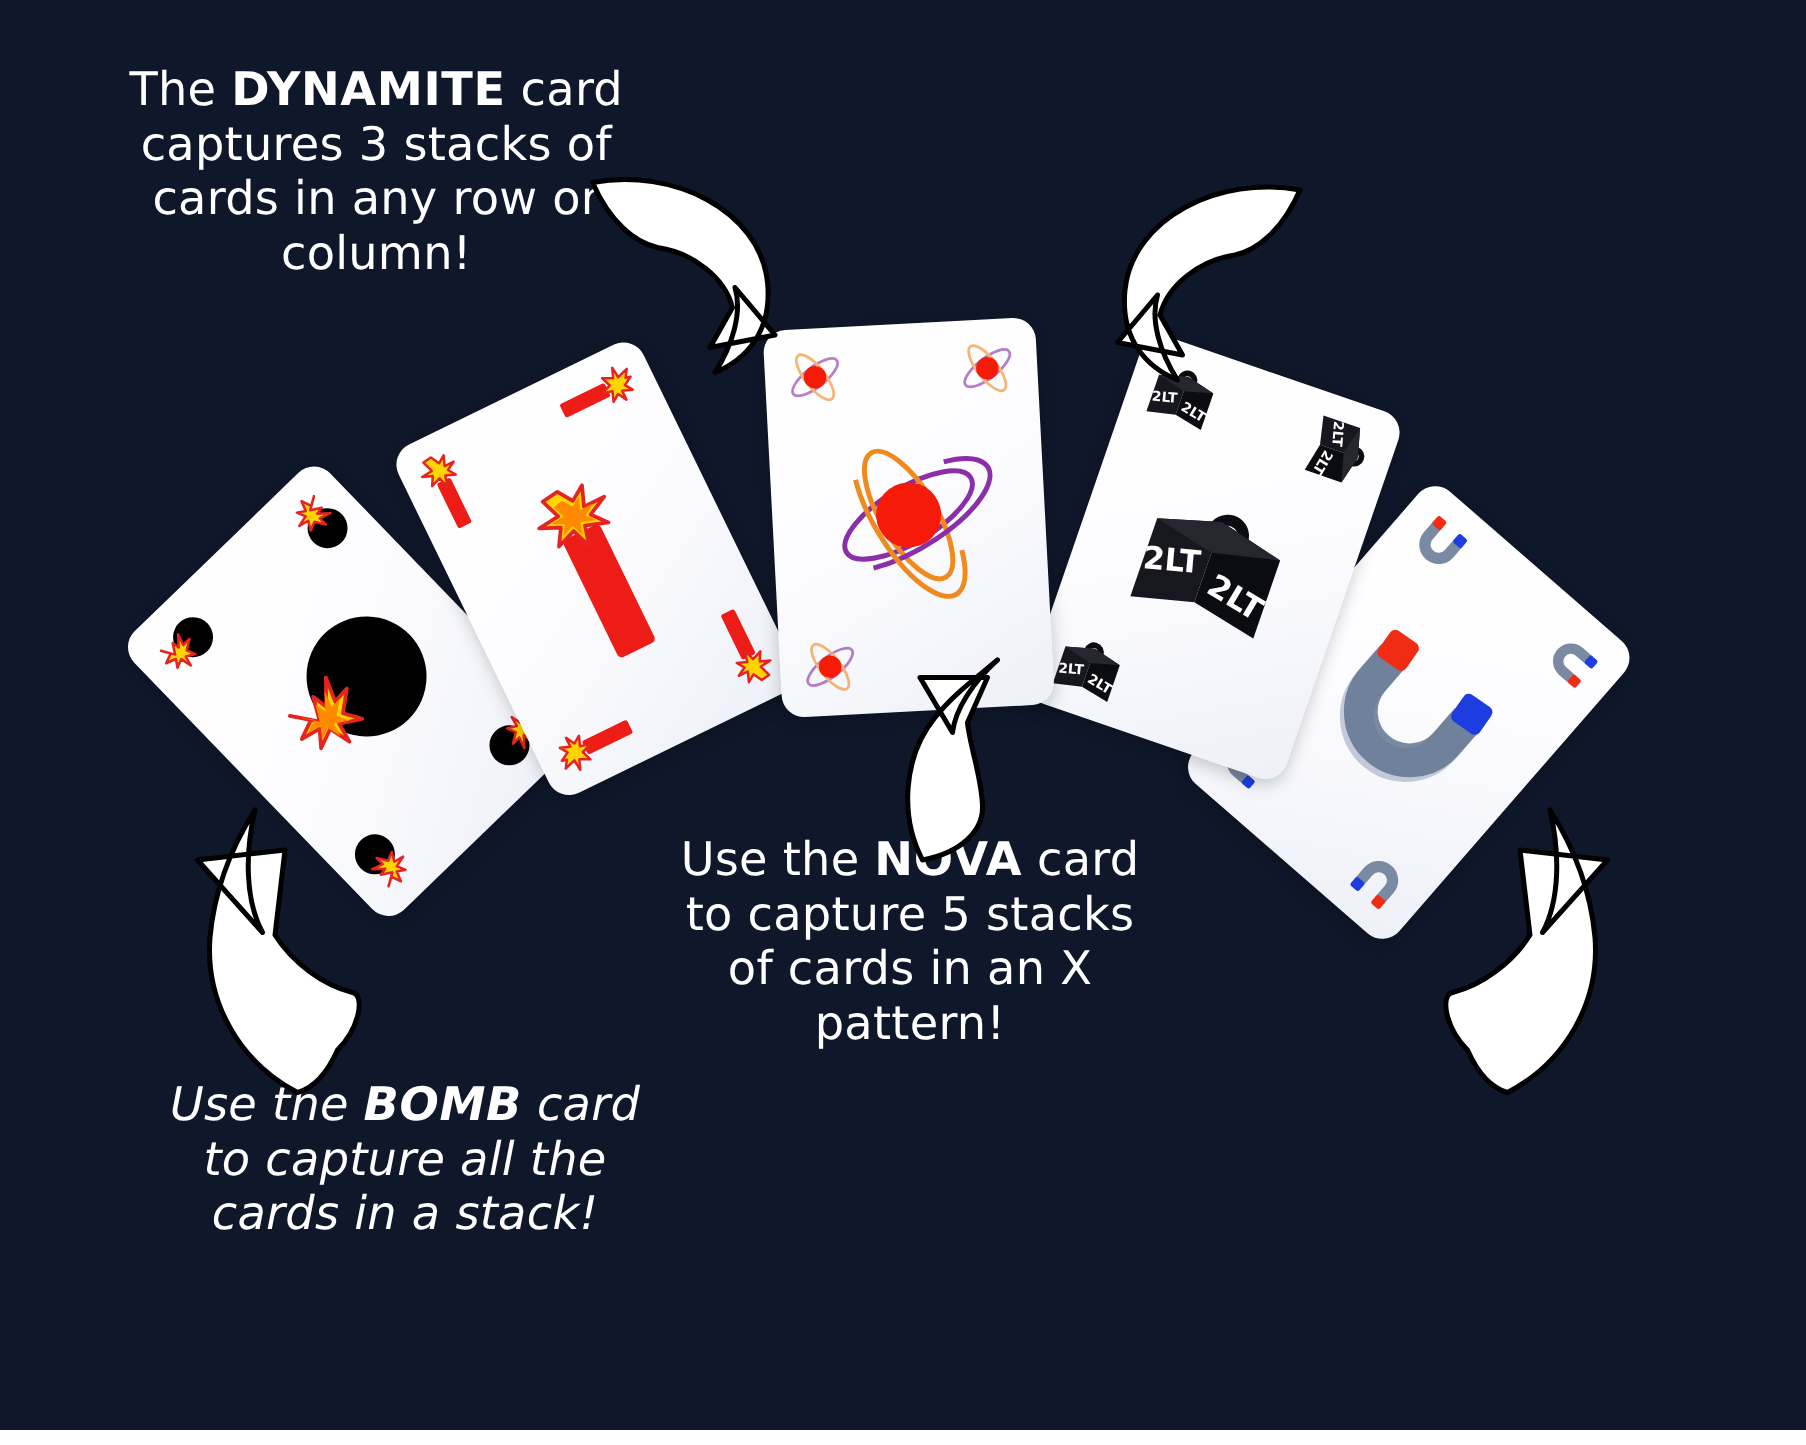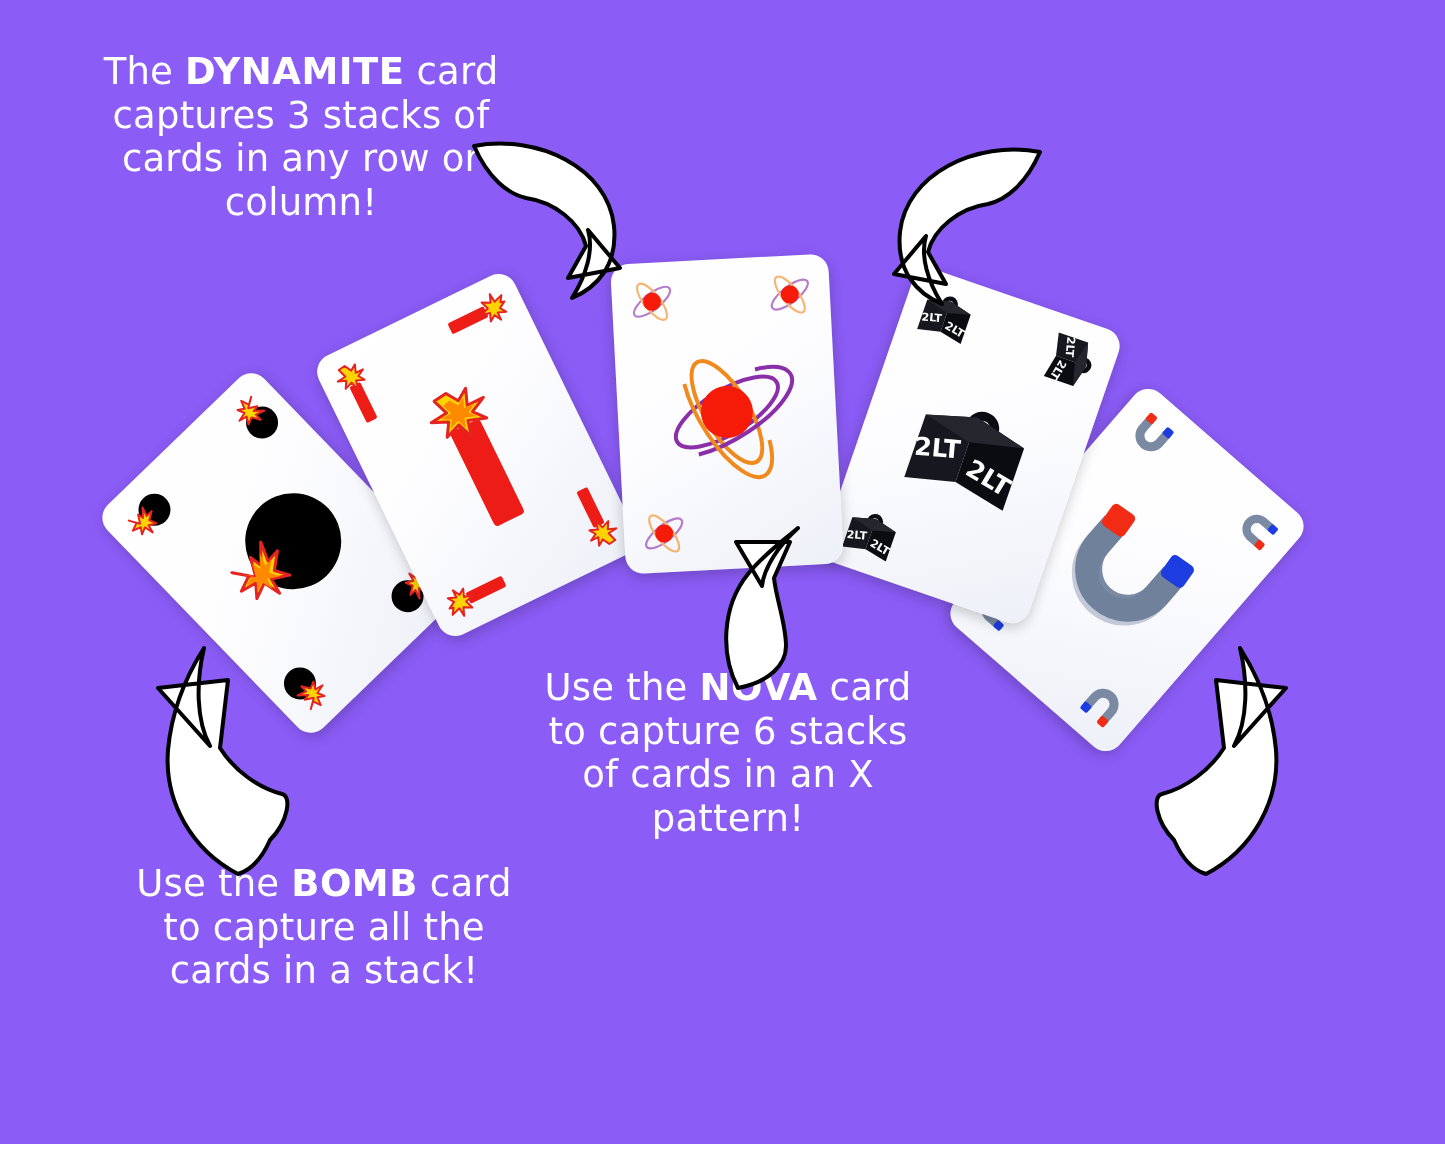--- a/index.html
+++ b/index.html
@@ -4,21 +4,21 @@
 <style>
   html, body {
     margin: 0;
     padding: 0;
     background: #ffffff;
   }
   #stage {
     position: relative;
     width: 1445px;
     height: 1156px;
-    background: #8b5cf6;
+    background: #0f172a;
     overflow: hidden;
     font-family: "DejaVu Sans", sans-serif;
   }
   #bottom-strip {
     position: absolute;
     left: 0;
     bottom: 0;
     width: 1445px;
     height: 12px;
     background: #ffffff;
@@ -37,21 +37,21 @@
   }
   .callout .kw {
     font-weight: 900;
     letter-spacing: 0.5px;
     font-family: "DejaVu Sans", sans-serif;
   }
 
   #callout-dynamite { left: 86px;  top: 50px;  width: 430px; }
   #callout-weight   { left: 980px; top: 86px;  width: 400px; }
   #callout-nova     { left: 528px; top: 666px; width: 400px; }
-  #callout-bomb     { left: 124px; top: 862px; width: 400px; }
+  #callout-bomb     { left: 124px; top: 862px; width: 400px; font-style: italic; }
   #callout-magnet   { left: 840px; top: 862px; width: 498px; }
 
   
   .card {
     position: absolute;
     width: 218px;
     height: 310px;
     border-radius: 18px;
     background: linear-gradient(150deg, #ffffff 0%, #fdfdff 45%, #eef0f8 100%);
     box-shadow: 0 4px 14px rgba(0,0,0,0.22);
@@ -90,21 +90,21 @@
 
 <div id="stage">
 
   <div class="callout" id="callout-dynamite"><span>The </span><span class="kw">DYNAMITE</span><span> card
 captures 3 stacks of
 cards in any row or
 column!</span></div>
 
 
   <div class="callout" id="callout-nova"><span>Use the </span><span class="kw">NOVA</span><span> card
-to capture 6 stacks
+to capture 5 stacks
 of cards in an X
 pattern!</span></div>
 
   <div class="callout" id="callout-bomb"><span>Use the </span><span class="kw">BOMB</span><span> card
 to capture all the
 cards in a stack!</span></div>
 
 
   <div class="card" id="card-bomb">
 

